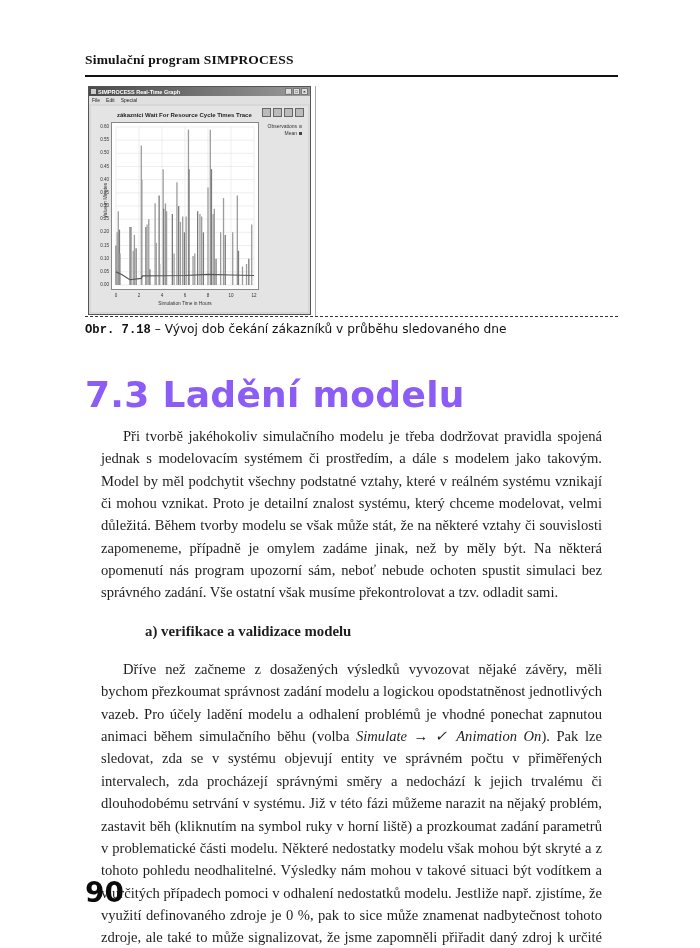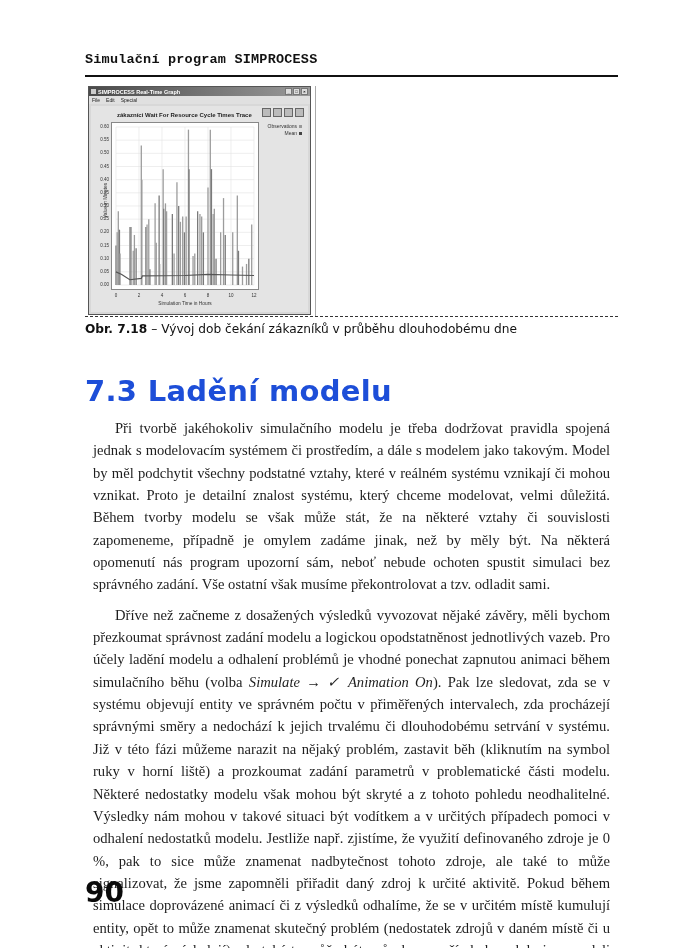--- a/index.html
+++ b/index.html
@@ -1,17 +1,17 @@
 <!DOCTYPE html>
 <html><head>
 <meta charset="utf-8">
 <style>
   html, body { margin:0; padding:0; background:#ffffff; }
   body { width:700px; height:948px; position:relative; overflow:hidden; font-family:"Liberation Serif", serif; color:#1a1a1a; }
-  .running-head { position:absolute; left:85px; top:52px; font-family:Liberation Mono, monospace; font-weight:bold; font-size:13.5px; letter-spacing:0.2px; color:#111; }
+  .running-head { position:absolute; left:85px; top:52px; font-family:Liberation Serif, serif; font-weight:bold; font-size:13.5px; letter-spacing:0.2px; color:#111; }
   .head-rule { position:absolute; left:85px; top:75px; width:533px; height:2px; background:#111; }
   .fig-window { position:absolute; left:88px; top:86px; width:223px; height:229px; border:1px solid #555; background:#d8d8d8; box-sizing:border-box; }
   .fig-side-line { position:absolute; left:315px; top:86px; width:1px; height:230px; background:#aaa; }
   .titlebar { height:9px; background:linear-gradient(to right,#4a4a4a,#9a9a9a); display:flex; align-items:center; padding:0 2px; font-family:"Liberation Sans", sans-serif; font-size:5.5px; color:#fff; font-weight:bold; }
   .titlebar .app-icon { width:5px; height:5px; background:#ccc; margin-right:2px; }
   .titlebar .title { flex:1; }
   .titlebar .wbtn { width:5px; height:5px; background:#ddd; border:1px solid #777; margin-left:1px; font-size:4px; line-height:5px; text-align:center; color:#000; }
   .menubar { height:8px; background:#e0e0e0; display:flex; font-family:"Liberation Sans", sans-serif; font-size:5px; color:#222; align-items:center; padding-left:3px; }
   .menubar span { margin-right:6px; }
   .graph-area { position:absolute; left:2px; top:19px; right:2px; bottom:2px; background:#e4e4e4; }
@@ -20,24 +20,24 @@
   .chart-title { position:absolute; left:26px; top:6px; font-family:"Liberation Sans", sans-serif; font-size:6px; font-weight:bold; color:#222; }
   .legend { position:absolute; right:6px; top:17px; font-family:"Liberation Sans", sans-serif; font-size:5px; color:#333; text-align:right; line-height:7px; }
   .legend .dot { display:inline-block; width:3px; height:3px; margin-left:2px; vertical-align:middle; }
   .plot { position:absolute; left:20px; top:16px; width:146px; height:166px; background:#fff; border:1px solid #888; }
   .ytick { position:absolute; left:-19px; font-family:"Liberation Sans", sans-serif; font-size:4.5px; color:#333; width:16px; text-align:right; }
   .xtick { position:absolute; top:170px; font-family:"Liberation Sans", sans-serif; font-size:4.5px; color:#333; width:10px; margin-left:-5px; text-align:center; }
   .xlabel { position:absolute; left:0; width:146px; top:178px; font-family:"Liberation Sans", sans-serif; font-size:4.8px; color:#333; text-align:center; }
   .ylabel { position:absolute; left:-37px; top:75px; transform:rotate(-90deg); font-family:"Liberation Sans", sans-serif; font-size:4.8px; color:#333; width:60px; text-align:center; }
   .fig-dots { position:absolute; left:85px; top:316px; width:533px; height:0; border-top:1.5px dashed #333; }
   .caption { position:absolute; left:85px; top:322px; font-family:"DejaVu Sans", sans-serif; font-size:12.2px; color:#111; }
-  .caption b { font-weight:bold; }
-  .section-heading { position:absolute; left:85px; top:374px; font-family:"DejaVu Sans", sans-serif; font-weight:bold; font-size:29px; color:#1d4ed8; letter-spacing:0.3px; }
+  .caption b { font-weight:bold;font-family:Liberation Mono, monospace; }
+  .section-heading { position:absolute; left:85px; top:374px; font-family:"DejaVu Sans", sans-serif; font-weight:bold; font-size:36px; color:#8b5cf6; letter-spacing:0.3px; }
   .body-text { position:absolute; left:85px; top:409px; width:533px; font-size:14.6px; line-height:22.35px; text-align:justify; color:#1e1e1e; }
-  .body-text p { margin:8px; text-indent:22px; }
+  .body-text p { margin:16px; text-indent:22px; }
   .sub-heading { font-weight:bold; margin:0; padding-left:22px; font-size:14.8px; }
   .page-number { position:absolute; left:85px; top:876px; font-family:"DejaVu Sans", sans-serif; font-weight:bold; font-size:28px; color:#0a0a0a; }
   i { }
 </style>
 </head>
 <body>
 
 <div class="running-head">Simulační program SIMPROCESS</div>
 <div class="head-rule"></div>
 
@@ -168,23 +168,24 @@
         <div class="xtick" style="left: 96px;">8</div>
         <div class="xtick" style="left: 119px;">10</div>
         <div class="xtick" style="left: 142px;">12</div>
       </div>
   </div>
 </div>
 <div class="fig-side-line"></div>
 <div class="fig-dots"></div>
 
 <div class="caption">
-  <b>Obr. 7.18</b><span> – Vývoj dob čekání zákazníků v průběhu dlouhodobému dne</span>
+  <b>Obr. 7.18</b><span> – Vývoj dob čekání zákazníků v průběhu sledovaného dne</span>
 </div>
 
 <div class="section-heading">7.3 Ladění modelu</div>
 
 <div class="body-text">
   <p>Při tvorbě jakéhokoliv simulačního modelu je třeba dodržovat pravidla spojená jednak s modelovacím systémem či prostředím, a dále s modelem jako takovým. Model by měl podchytit všechny podstatné vztahy, které v reálném systému vznikají či mohou vznikat. Proto je detailní znalost systému, který chceme modelovat, velmi důležitá. Během tvorby modelu se však může stát, že na některé vztahy či souvislosti zapomeneme, případně je omylem zadáme jinak, než by měly být. Na některá opomenutí nás program upozorní sám, neboť nebude ochoten spustit simulaci bez správného zadání. Vše ostatní však musíme překontrolovat a tzv. odladit sami.</p>
+  <p class="sub-heading">a) verifikace a validizace modelu</p>
   <p><span>Dříve než začneme z dosažených výsledků vyvozovat nějaké závěry, měli bychom přezkoumat správnost zadání modelu a logickou opodstatněnost jednotlivých vazeb. Pro účely ladění modelu a odhalení problémů je vhodné ponechat zapnutou animaci během simulačního běhu (volba </span><i>Simulate → ✓ Animation On</i><span>). Pak lze sledovat, zda se v systému objevují entity ve správném počtu v přiměřených intervalech, zda procházejí správnými směry a nedochází k jejich trvalému či dlouhodobému setrvání v systému. Již v této fázi můžeme narazit na nějaký problém, zastavit běh (kliknutím na symbol ruky v horní liště) a prozkoumat zadání parametrů v problematické části modelu. Některé nedostatky modelu však mohou být skryté a z tohoto pohledu neodhalitelné. Výsledky nám mohou v takové situaci být vodítkem a v určitých případech pomoci v odhalení nedostatků modelu. Jestliže např. zjistíme, že využití definovaného zdroje je 0 %, pak to sice může znamenat nadbytečnost tohoto zdroje, ale také to může signalizovat, že jsme zapomněli přiřadit daný zdroj k určité aktivitě. Pokud během simulace doprovázené animací či z výsledků odhalíme, že se v určitém místě kumulují entity, opět to může znamenat skutečný problém (nedostatek zdrojů v daném místě či u aktivit, které následují), ale také to může být způsobeno naší chybou, kdy jsme zadali špatný počet zdrojů, neadekvátní počet vstupujících jednotek či interval mezi jejich vstupy apod. Problematickou však nemusí být ta činnost, kde se jednotky hromadí, ale i činnosti předchozí či následující,</span></p>
 </div>
 
 <div class="page-number">90</div>
 
 </body></html>

